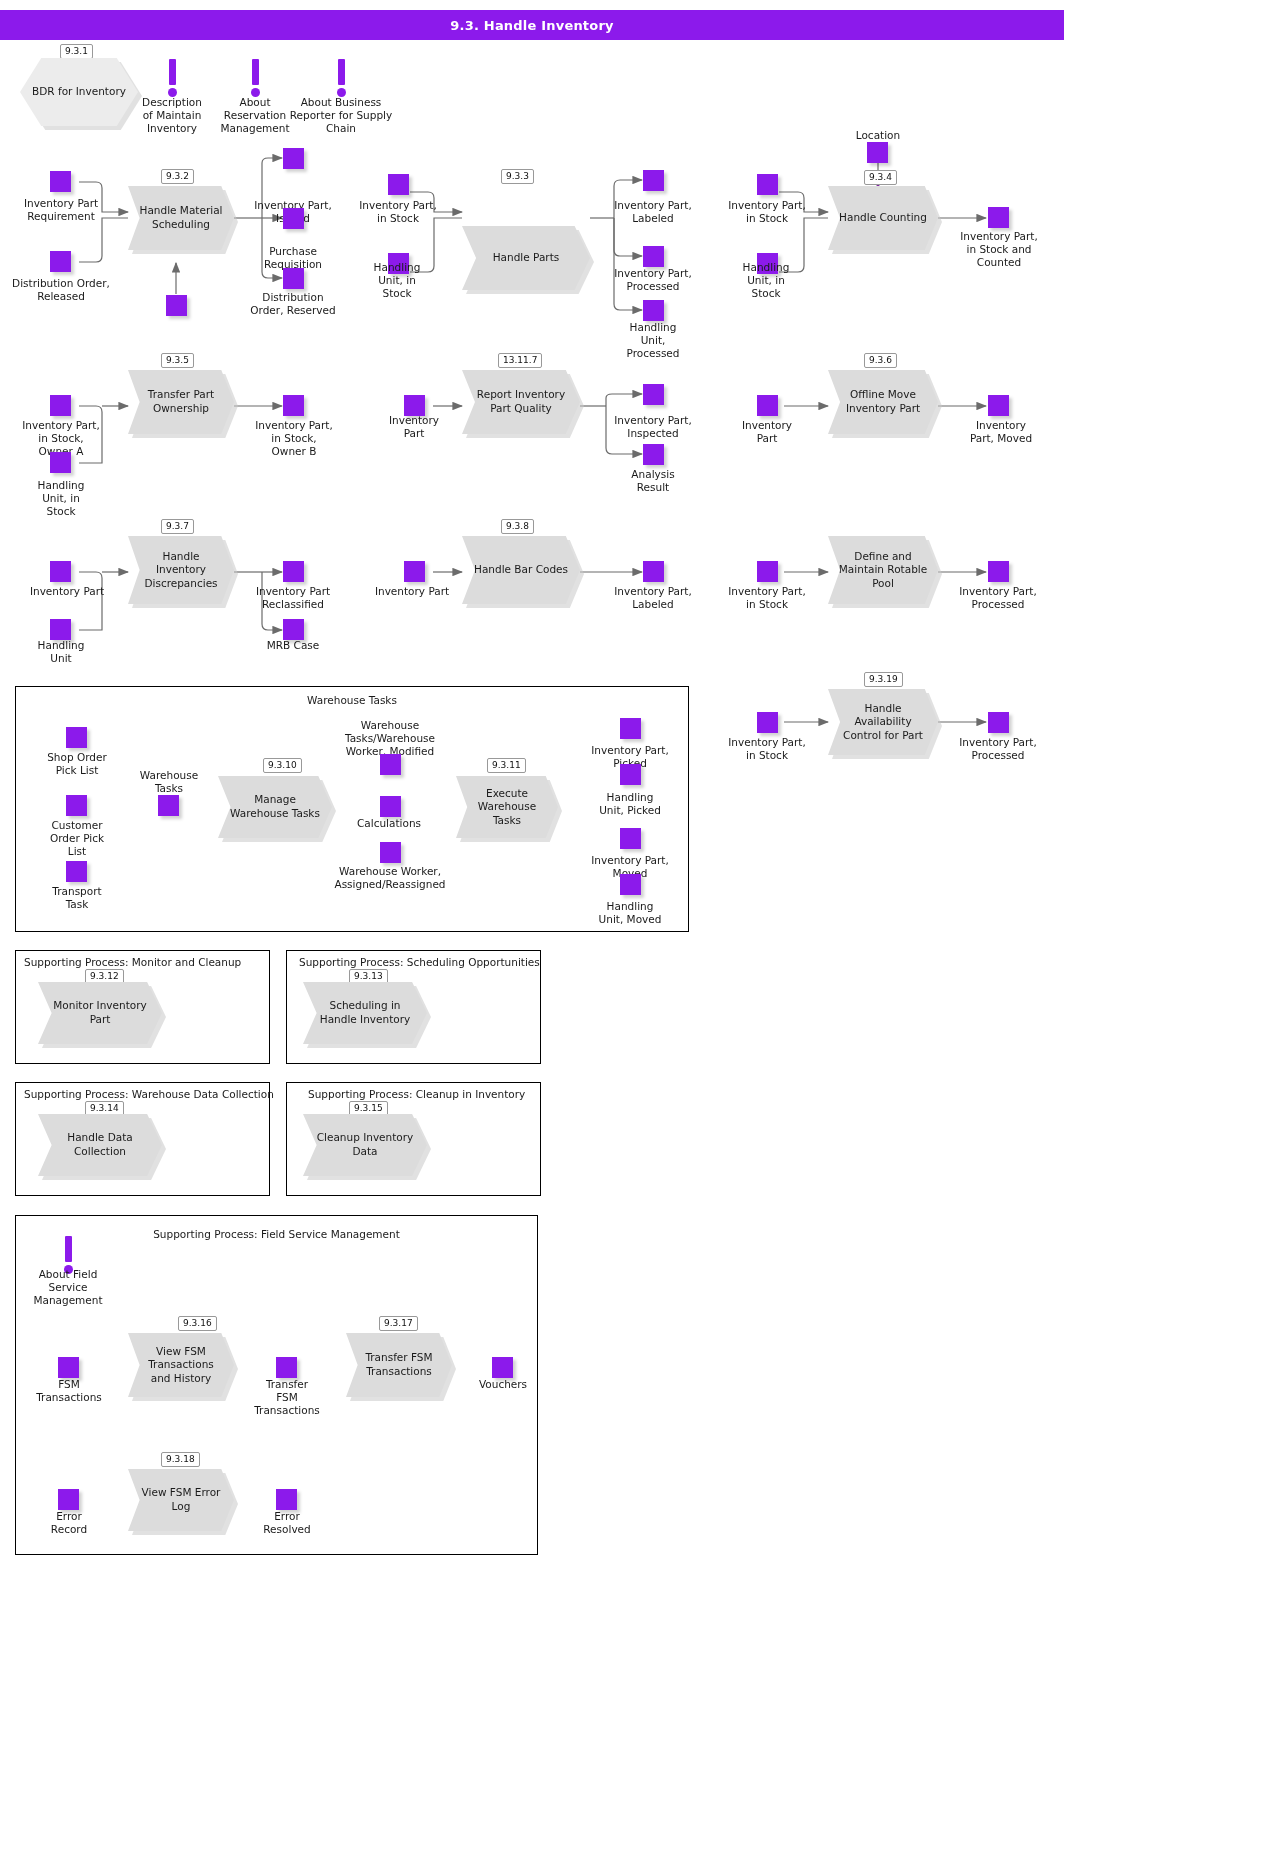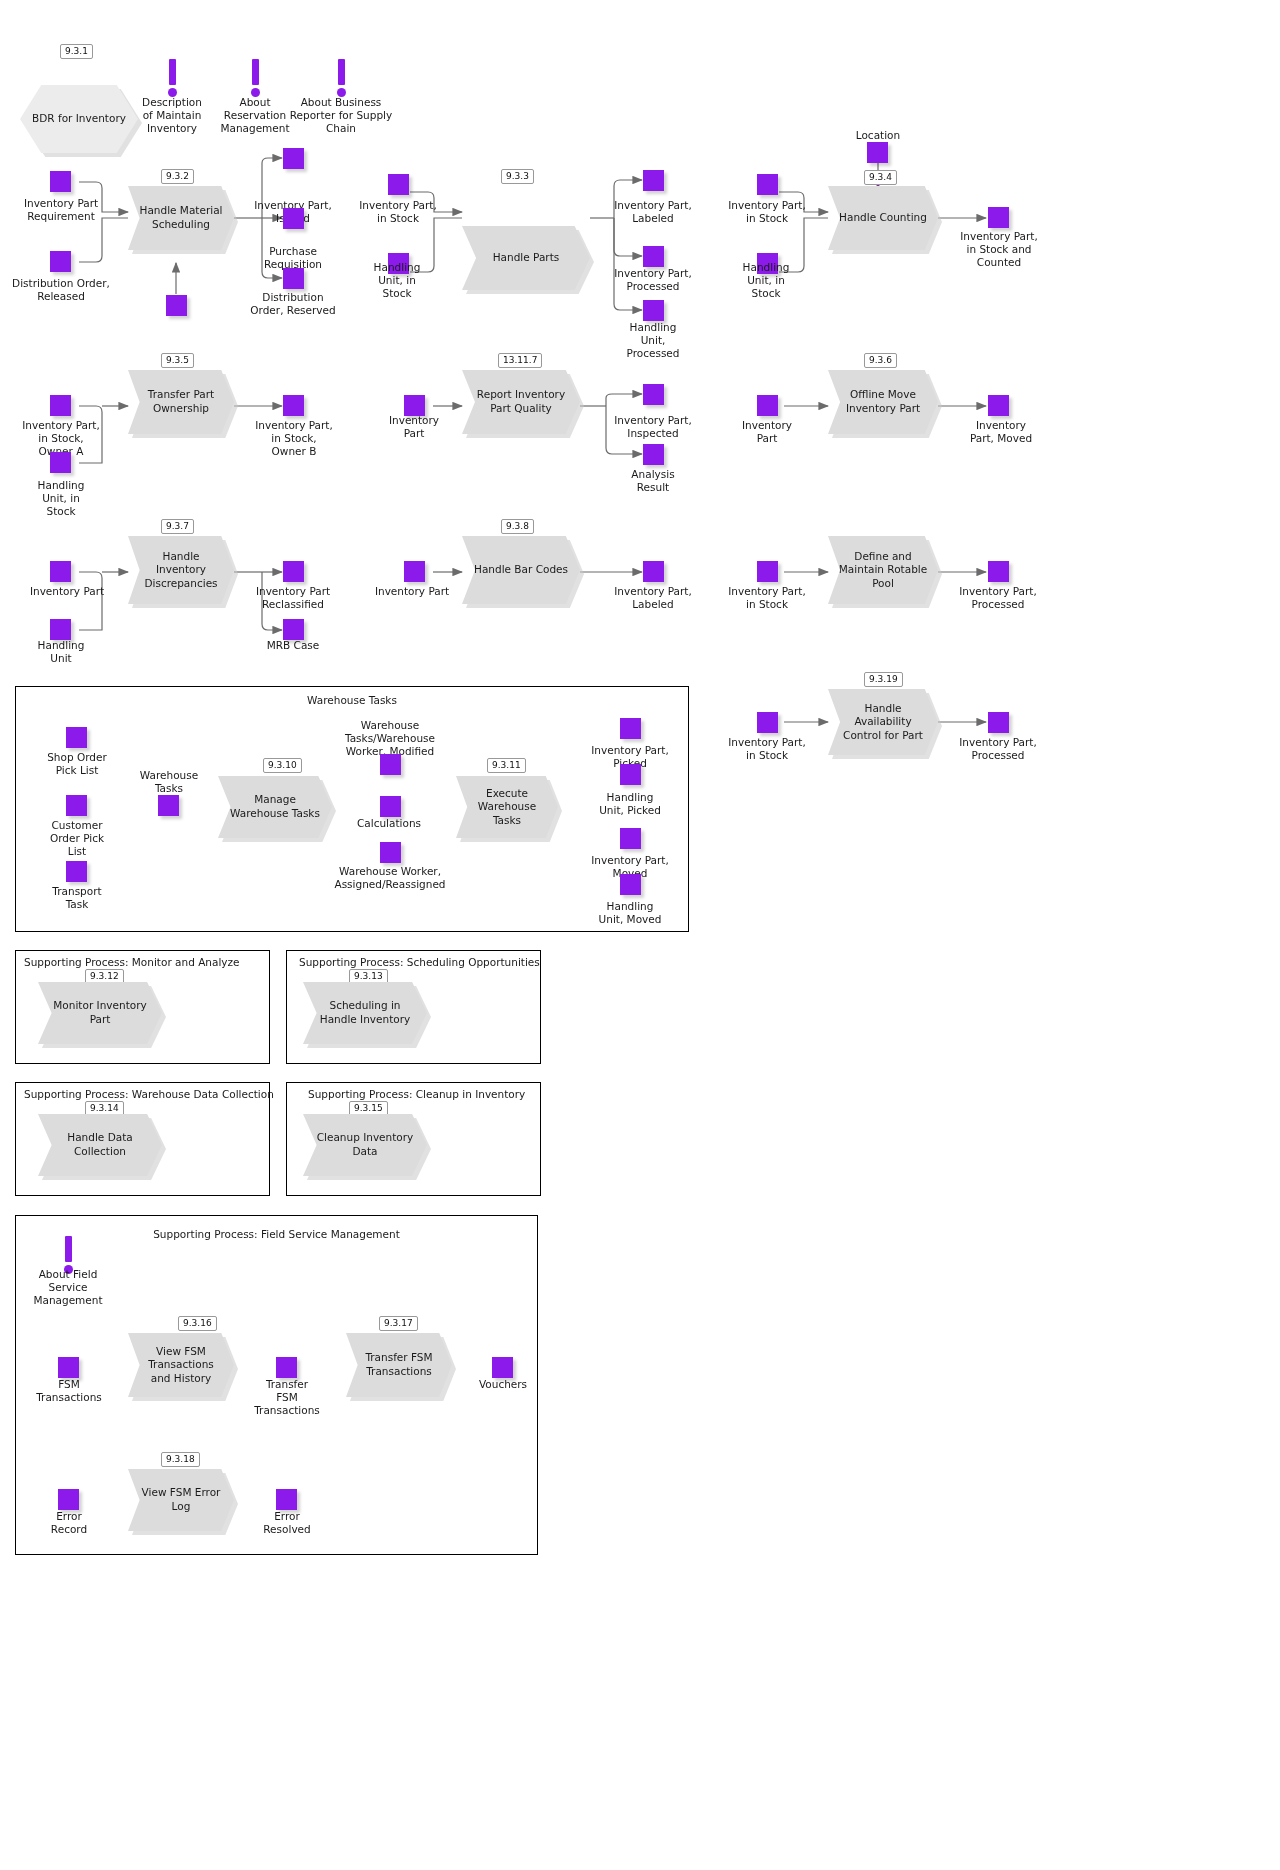--- a/index.html
+++ b/index.html
@@ -27,21 +27,21 @@
     position:absolute;left:0;top:0;width:100%;height:100%;
     background:#dcdcdc;
     -webkit-clip-path:polygon(0 0, 88% 0, 100% 50%, 88% 100%, 0 100%, 11% 50%);
     clip-path:polygon(0 0, 88% 0, 100% 50%, 88% 100%, 0 100%, 11% 50%);
     display:flex;align-items:center;justify-content:center;
     text-align:center;font-size:10.5px;line-height:1.3;
     box-sizing:border-box;padding:0 10px;
   }
 
   
-  .hexwrap{position:absolute;margin-top:27px;}
+  .hexwrap{position:absolute;}
   .hexwrap .sh{
     position:absolute;left:4px;top:4px;width:100%;height:100%;
     background:#c9c9c9;opacity:.55;
     -webkit-clip-path:polygon(18% 0,82% 0,100% 50%,82% 100%,18% 100%,0 50%);
     clip-path:polygon(18% 0,82% 0,100% 50%,82% 100%,18% 100%,0 50%);
   }
   .hexwrap .bd{
     position:absolute;left:0;top:0;width:100%;height:100%;
     background:#ececec;
     -webkit-clip-path:polygon(18% 0,82% 0,100% 50%,82% 100%,18% 100%,0 50%);
@@ -80,20 +80,21 @@
   
   svg.conn{position:absolute;left:0;top:0;width:1280px;height:1870px;pointer-events:none;}
   svg.conn path{fill:none;stroke:#6b6b6b;stroke-width:1.2;}
   svg.conn path.purple{stroke:#7d2a9e;}
 </style>
 </head>
 <body>
 
 <div class="canvas">
 
+  <div class="titlebar">9.3. Handle Inventory</div>
 
   <svg class="conn" viewBox="0 0 1280 1870">
     <defs>
       <marker id="ah" markerWidth="9" markerHeight="7" refX="8" refY="3.5" orient="auto">
         <polygon points="0 0, 9 3.5, 0 7" fill="#6b6b6b"></polygon>
       </marker>
       <marker id="ahp" markerWidth="9" markerHeight="7" refX="8" refY="3.5" orient="auto">
         <polygon points="0 0, 9 3.5, 0 7" fill="#7d2a9e"></polygon>
       </marker>
     </defs>
@@ -439,21 +440,21 @@
   <div class="lbl" style="left:588px;top:791px;width:84px;">Handling
 Unit, Picked</div>
   <div class="sq" style="left:620px;top:828px;"></div>
   <div class="lbl" style="left:580px;top:854px;width:100px;">Inventory Part,
 Moved</div>
   <div class="sq" style="left:620px;top:874px;"></div>
   <div class="lbl" style="left:588px;top:900px;width:84px;">Handling
 Unit, Moved</div>
 
   <div class="boxc" style="left:15px;top:950px;width:255px;height:114px;"></div>
-  <div class="boxtitle" style="left:24px;top:956px;">Supporting Process: Monitor and Analyze</div>
+  <div class="boxtitle" style="left:24px;top:956px;">Supporting Process: Monitor and Cleanup</div>
   <div class="idbadge" style="left:85px;top:969px;">9.3.12</div>
   <div class="procwrap" style="left:38px;top:982px;width:124px;height:62px;">
     <div class="sh"></div>
     <div class="bd">Monitor
 Inventory Part</div>
   </div>
 
   <div class="boxc" style="left:286px;top:950px;width:255px;height:114px;"></div>
   <div class="boxtitle" style="left:299px;top:956px;">Supporting Process: Scheduling Opportunities</div>
   <div class="idbadge" style="left:349px;top:969px;">9.3.13</div>

